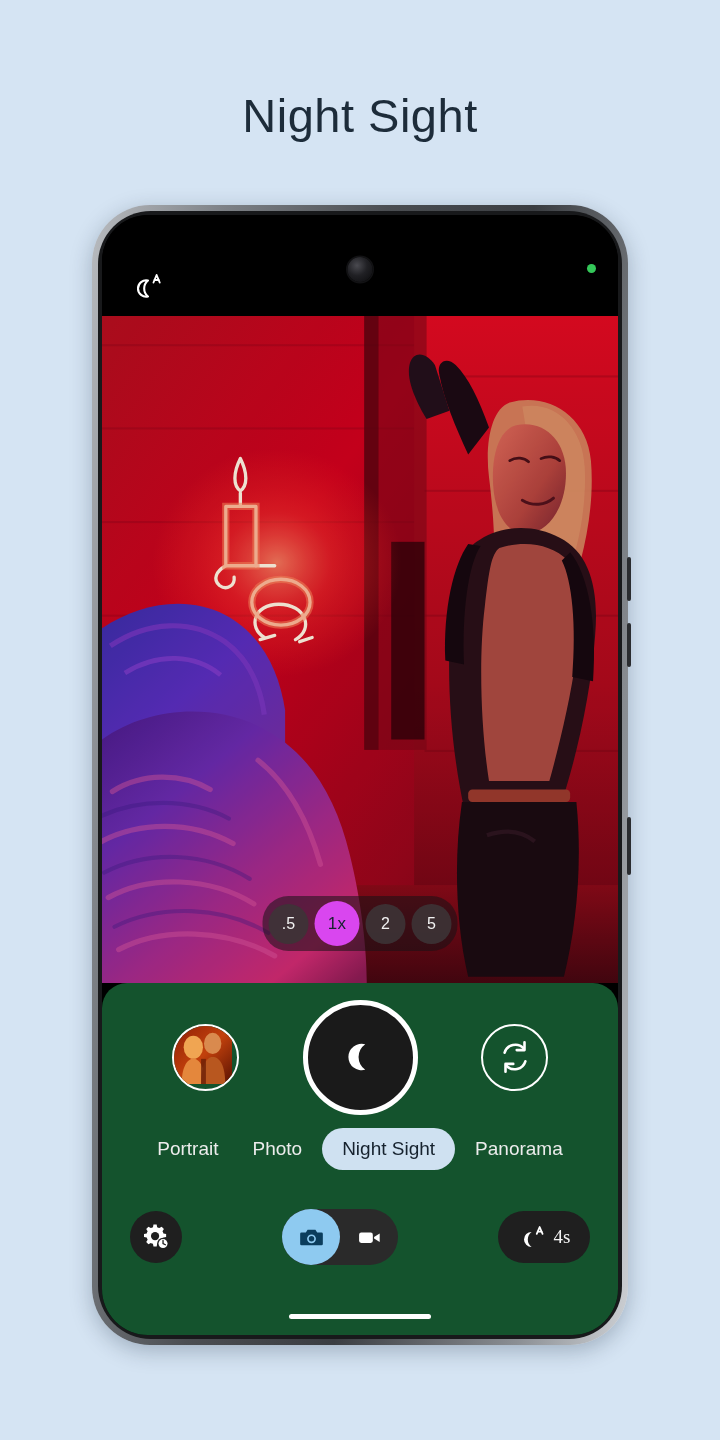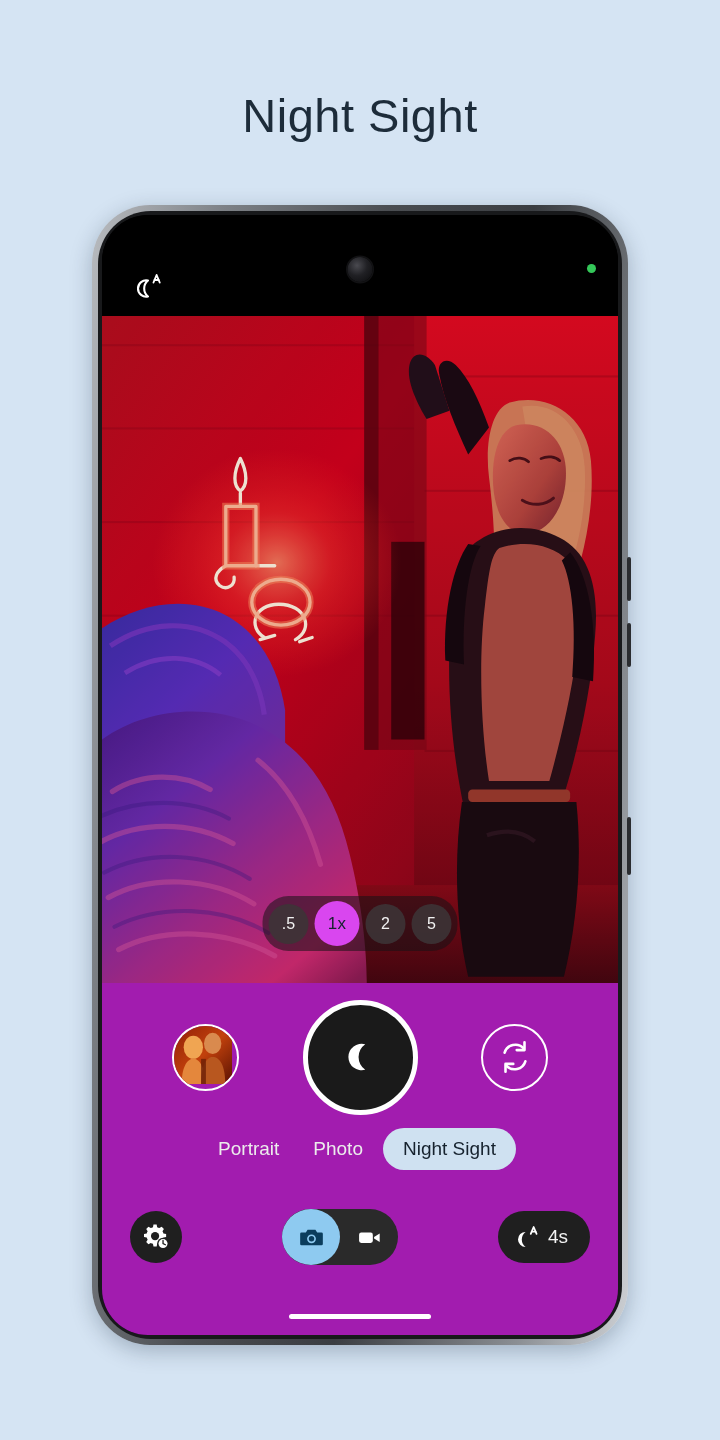--- a/index.html
+++ b/index.html
@@ -80,21 +80,21 @@
     display:flex;align-items:center;justify-content:center;
     background:rgba(60,52,55,.88);
     color:#f2f2f2;font-size:16px;letter-spacing:.2px;
     user-select:none;
   }
   .zoom-chip.active{
     background:#d946ef;color:#16222e;width:45px;height:45px;font-size:17px;
   }
   
   #controls{
-    position:absolute;left:0;top:768px;width:100%;bottom:0;background:#a21caf;
+    position:absolute;left:0;top:768px;width:100%;bottom:0;background:#14532d;border-radius:25px;
   }
   #shutter-row{
     position:absolute;top:14px;left:0;width:100%;height:120px;
     display:flex;align-items:center;justify-content:space-between;
     padding:0 70px;box-sizing:border-box;
   }
   #thumbnail{
     width:63px;height:63px;border-radius:50%;
     border:2.5px solid #fff;overflow:hidden;flex:0 0 auto;
   }
@@ -138,22 +138,22 @@
     background:#2a2a2a;border-radius:30px;
     height:56px;
   }
   .toggle-half{
     width:58px;height:56px;border-radius:50%;
     display:flex;align-items:center;justify-content:center;
   }
   .toggle-half.active{background:#8ecaf0;}
   #night-timer-pill{
     height:52px;min-width:92px;border-radius:26px;
-    background:#1f1f1f;display:flex;align-items:center;gap:6px;
-    padding:0 14px;box-sizing:border-box;
+    background:#1f1f1f;display:flex;align-items:center;justify-content:center;gap:6px;
+    padding:0 14px;box-sizing:border-box;font-family:Liberation Serif, serif;
   }
   #night-timer-pill .pill-text{color:#f3f3f3;font-size:19px;}
   
   #gesture-bar{
     position:absolute;bottom:16px;left:50%;transform:translateX(-50%);
     width:142px;height:5px;border-radius:3px;background:#fff;
   }
 </style>
 </head>
 <body>
@@ -351,20 +351,21 @@
             <path d="M33 5 L33 14 L24 14" fill="none" stroke="#fff" stroke-width="3" stroke-linecap="round" stroke-linejoin="round"></path>
             <path d="M11 39 L11 30 L20 30" fill="none" stroke="#fff" stroke-width="3" stroke-linecap="round" stroke-linejoin="round"></path>
           </svg>
         </div>
       </div>
 
       <div id="mode-bar">
         <div class="mode-item">Portrait</div>
         <div class="mode-item">Photo</div>
         <div class="mode-item active">Night Sight</div>
+        <div class="mode-item">Panorama</div>
       </div>
 
       <div id="bottom-bar">
 
         <div id="settings-button">
           <svg viewBox="0 0 32 32" width="30" height="30" aria-hidden="true">
             <path d="M13.3 2.6 h3.4 l.55 2.9 a8.4 8.4 0 0 1 2.3 1.0 l2.5-1.55 2.4 2.4-1.55 2.5 a8.4 8.4 0 0 1 1.0 2.3 l2.9 .55 v3.4 l-2.9 .55 a8.4 8.4 0 0 1-1.0 2.3 l1.55 2.5-2.4 2.4-2.5-1.55 a8.4 8.4 0 0 1-2.3 1.0 l-.55 2.9 h-3.4 l-.55-2.9 a8.4 8.4 0 0 1-2.3-1.0 l-2.5 1.55-2.4-2.4 1.55-2.5 a8.4 8.4 0 0 1-1.0-2.3 l-2.9-.55 v-3.4 l2.9-.55 a8.4 8.4 0 0 1 1.0-2.3 l-1.55-2.5 2.4-2.4 2.5 1.55 a8.4 8.4 0 0 1 2.3-1.0 Z" fill="#ffffff"></path>
             <circle cx="15" cy="15" r="4.4" fill="#1f1f1f"></circle>
             <circle cx="23.5" cy="23" r="6.3" fill="#1f1f1f"></circle>
             <circle cx="23.5" cy="23" r="4.8" fill="#ffffff"></circle>

